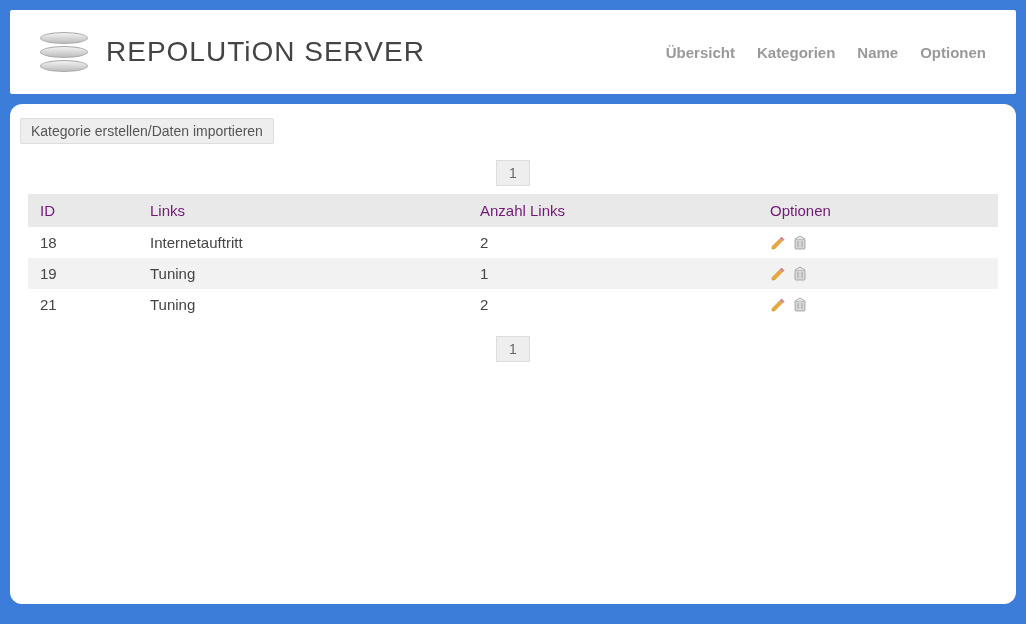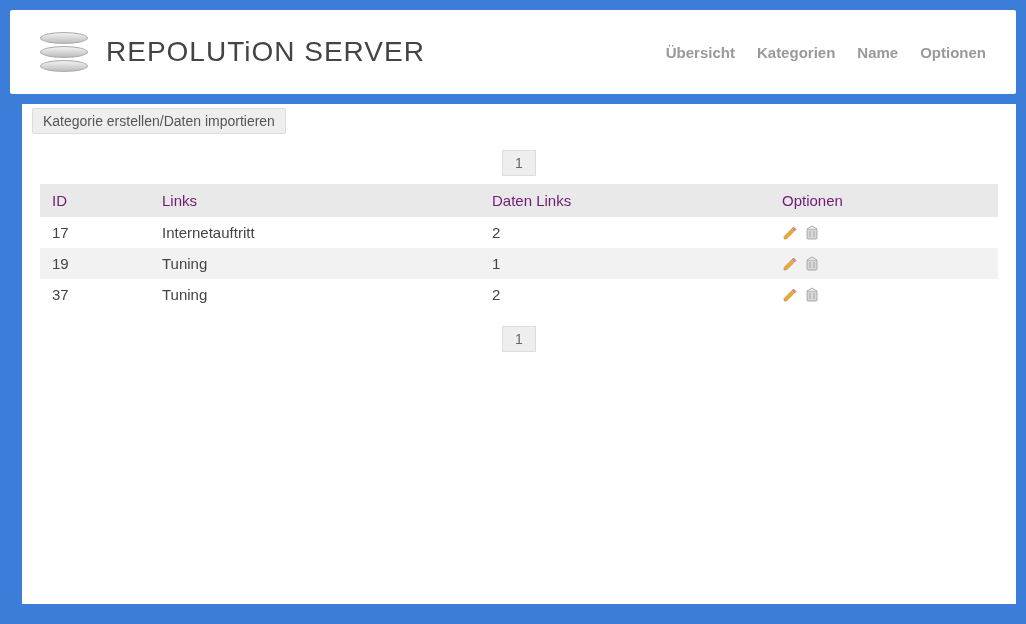--- a/index.html
+++ b/index.html
@@ -54,24 +54,23 @@
 }
 .nav a {
   color: #999;
   font-size: 15px;
   text-decoration: none;
   font-weight: 700;
   cursor: pointer;
 }
 .content-card {
   background: #fff;
-  border-radius: 0;
-  padding: 4px 10px 40px 10px;
+  border-radius: 12px;
+  padding: 14px 10px 40px 10px;
   min-height: 500px;
-  margin-left: 12px;
 }
 .btn {
   display: inline-block;
   background: #eee;
   border: 1px solid #ddd;
   color: #555;
   font-size: 14px;
   font-weight: 300;
   padding: 4px 10px;
   cursor: pointer;
@@ -136,27 +135,27 @@
 
   <div class="pager-wrap">
     <span class="pager">1</span>
   </div>
 
   <table>
     <thead>
       <tr>
         <th class="col-id">ID</th>
         <th class="col-name">Links</th>
-        <th class="col-count">Daten Links</th>
+        <th class="col-count">Anzahl Links</th>
         <th>Optionen</th>
       </tr>
     </thead>
     <tbody id="tbody">
         <tr>
-          <td>17</td>
+          <td>18</td>
           <td>Internetauftritt</td>
           <td>2</td>
           <td>
             <span class="opt-icons">
               <svg class="icon" viewBox="0 0 16 16">
                 <path d="M2 11.5 L9.5 4 L12 6.5 L4.5 14 L2 14 Z" fill="#e8a93a" stroke="#b8862a" stroke-width="0.5"></path>
                 <path d="M10 3.5 L12.5 6 L14 4.5 L11.5 2 Z" fill="#d88" stroke="#a55" stroke-width="0.5"></path>
               </svg>
               <svg class="icon" viewBox="0 0 16 16">
                 <rect x="3" y="4" width="10" height="10" rx="1" fill="#d8d8d8" stroke="#999" stroke-width="0.8"></rect>
@@ -180,21 +179,21 @@
               <svg class="icon" viewBox="0 0 16 16">
                 <rect x="3" y="4" width="10" height="10" rx="1" fill="#d8d8d8" stroke="#999" stroke-width="0.8"></rect>
                 <path d="M3 4 L8 1 L13 4" fill="#e8e8e8" stroke="#999" stroke-width="0.8"></path>
                 <line x1="6" y1="6" x2="6" y2="12" stroke="#999" stroke-width="0.8"></line>
                 <line x1="10" y1="6" x2="10" y2="12" stroke="#999" stroke-width="0.8"></line>
               </svg>
             </span>
           </td>
         </tr>
         <tr>
-          <td>37</td>
+          <td>21</td>
           <td>Tuning</td>
           <td>2</td>
           <td>
             <span class="opt-icons">
               <svg class="icon" viewBox="0 0 16 16">
                 <path d="M2 11.5 L9.5 4 L12 6.5 L4.5 14 L2 14 Z" fill="#e8a93a" stroke="#b8862a" stroke-width="0.5"></path>
                 <path d="M10 3.5 L12.5 6 L14 4.5 L11.5 2 Z" fill="#d88" stroke="#a55" stroke-width="0.5"></path>
               </svg>
               <svg class="icon" viewBox="0 0 16 16">
                 <rect x="3" y="4" width="10" height="10" rx="1" fill="#d8d8d8" stroke="#999" stroke-width="0.8"></rect>

